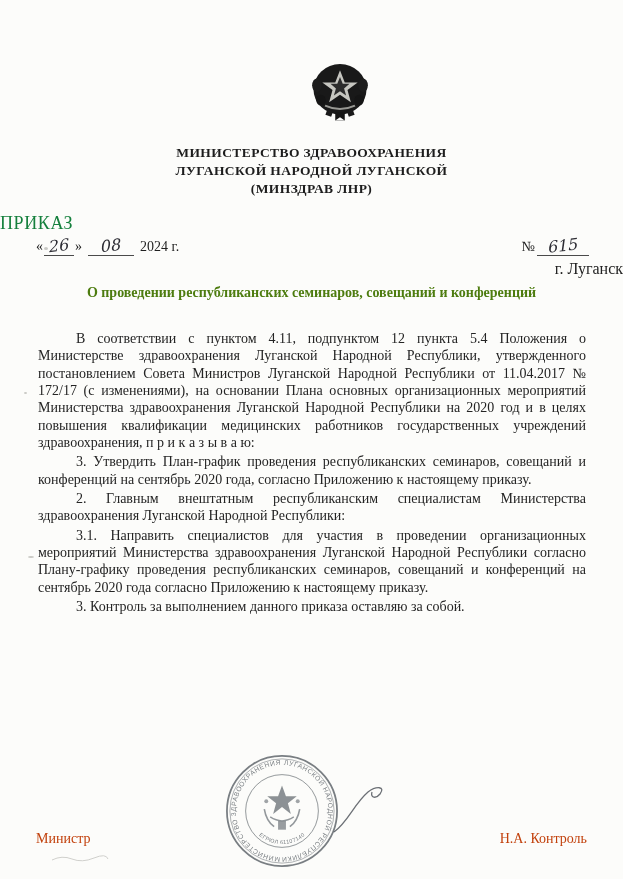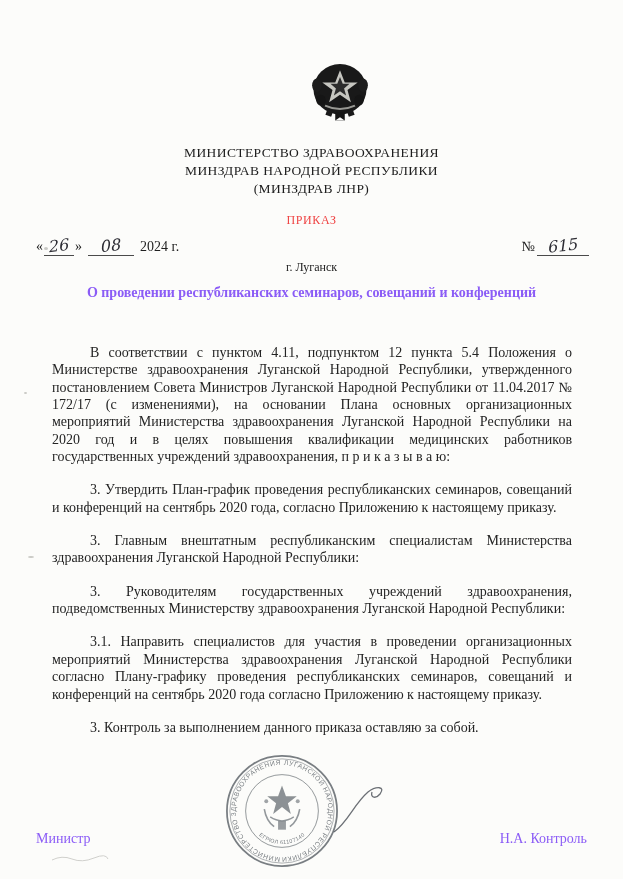--- a/index.html
+++ b/index.html
@@ -4,47 +4,47 @@
 <style>
   html,body{margin:0;padding:0;background:#e9e9e7;}
   .page{position:relative;width:623px;height:879px;background:#fcfcfa;
         font-family:"Liberation Serif",serif;color:#222;overflow:hidden;}
 
   
   .emblem{position:absolute;top:58px;left:306px;width:68px;height:68px;}
 
   
   .org{position:absolute;top:144px;left:0;width:100%;text-align:center;
-       font-size:13.5px;line-height:18px;letter-spacing:.4px;color:#1d1d1d;}
-  .doc-type{position:absolute;top:213px;left:0;width:100%;text-align:center;
-       font-size:12px;letter-spacing:.6px;color:#ef4444;}
+       font-size:13.5px;line-height:18px;letter-spacing:.4px;color:#1d1d1d;font-weight:bold;}
+  .doc-type{position:absolute;top:213px;left:0;width:100%;
+       font-size:18px;letter-spacing:.6px;color:#15803d;}
 
   
   .meta-row{position:absolute;top:239px;left:36px;right:34px;display:flex;
        justify-content:space-between;font-size:14px;color:#1f1f1f;}
   .blank{display:inline-block;border-bottom:1px solid #4a4a4a;text-align:center;}
   .blank.day{min-width:30px;margin:0 1px;}
   .blank.month{min-width:46px;margin:0 6px;}
   .blank.num{min-width:52px;margin-left:2px;}
   .hand{font-family:"DejaVu Serif",serif;font-style:italic;display:inline-block;
        transform:rotate(-7deg) skewX(-4deg);font-size:16px;color:#2c2c33;line-height:12px;}
-  .city{position:absolute;top:260px;left:0;width:100%;text-align:center;font-size:12px;}
+  .city{position:absolute;top:260px;left:0;width:100%;text-align:right;font-size:16px;}
 
   
   .title{position:absolute;top:285px;left:0;width:100%;text-align:center;
-       font-weight:bold;font-size:14px;line-height:16.5px;color:#8b5cf6;}
+       font-weight:bold;font-size:14px;line-height:16.5px;color:#4d7c0f;}
 
   
   .body{position:absolute;top:328px;left:36px;width:552px;font-size:14px;
        line-height:17.35px;text-align:justify;color:#242424;}
-  .body p{margin:16px;text-indent:38px;}
+  .body p{margin:2px;text-indent:38px;}
 
   
   .sig{position:absolute;top:831px;left:36px;right:36px;display:flex;
-       justify-content:space-between;font-size:14px;color:#8b5cf6;}
+       justify-content:space-between;font-size:14px;color:#c2410c;}
 
   
   .stamp{position:absolute;top:752px;left:223px;width:118px;height:118px;
        mix-blend-mode:multiply;opacity:.8;}
   .flourish{position:absolute;top:778px;left:328px;width:70px;height:62px;}
 
   
   .speck{position:absolute;background:#c9c9c5;border-radius:50%;}
   .pencil{position:absolute;top:853px;left:50px;width:60px;height:10px;opacity:.45;}
 </style>
@@ -65,21 +65,21 @@
       <path d="M28 70 Q50 80 72 70" stroke="#cfcfc8" stroke-width="3" fill="none" opacity="0.7"></path>
       <rect x="43" y="80" width="14" height="12" fill="#161616"></rect>
       <path d="M43 92 L50 87 L57 92 Z" fill="#fcfcfa"></path>
       <rect x="30" y="76" width="9" height="9" fill="#1a1a1a" transform="rotate(20 34 80)"></rect>
       <rect x="61" y="76" width="9" height="9" fill="#1a1a1a" transform="rotate(-20 66 80)"></rect>
     </svg>
   </div>
 
   <div class="org">
     <div>МИНИСТЕРСТВО ЗДРАВООХРАНЕНИЯ</div>
-    <div>МИНЗДРАВ НАРОДНОЙ РЕСПУБЛИКИ</div>
+    <div>ЛУГАНСКОЙ НАРОДНОЙ ЛУГАНСКОЙ</div>
     <div>(МИНЗДРАВ ЛНР)</div>
   </div>
 
   <div class="doc-type">ПРИКАЗ</div>
 
   <div class="meta-row">
     <div>
       <span>«</span><span class="blank day"><span class="hand">26</span></span><span>»</span><span class="blank month"><span class="hand">08</span></span><span>2024 г.</span>
     </div>
     <div>
@@ -89,22 +89,21 @@
 
   <div class="city">г. Луганск</div>
 
   <div class="title">
     <div>О проведении республиканских семинаров, совещаний и конференций</div>
   </div>
 
   <div class="body">
     <p>В соответствии с пунктом 4.11, подпунктом 12 пункта 5.4 Положения о Министерстве здравоохранения Луганской Народной Республики, утвержденного постановлением Совета Министров Луганской Народной Республики от 11.04.2017 № 172/17 (с изменениями), на основании Плана основных организационных мероприятий Министерства здравоохранения Луганской Народной Республики на 2020 год и в целях повышения квалификации медицинских работников государственных учреждений здравоохранения, п р и к а з ы в а ю:</p>
     <p>3. Утвердить План-график проведения республиканских семинаров, совещаний и конференций на сентябрь 2020 года, согласно Приложению к настоящему приказу.</p>
-    <p>3. Главным внештатным республиканским специалистам Министерства здравоохранения Луганской Народной Республики:</p>
-    <p>3. Руководителям государственных учреждений здравоохранения, подведомственных Министерству здравоохранения Луганской Народной Республики:</p>
+    <p>2. Главным внештатным республиканским специалистам Министерства здравоохранения Луганской Народной Республики:</p>
     <p>3.1. Направить специалистов для участия в проведении организационных мероприятий Министерства здравоохранения Луганской Народной Республики согласно Плану-графику проведения республиканских семинаров, совещаний и конференций на сентябрь 2020 года согласно Приложению к настоящему приказу.</p>
     <p>3. Контроль за выполнением данного приказа оставляю за собой.</p>
   </div>
 
   <div class="sig">
     <span>Министр</span>
     <span>Н.А. Контроль</span>
   </div>
 
   <div class="stamp">

